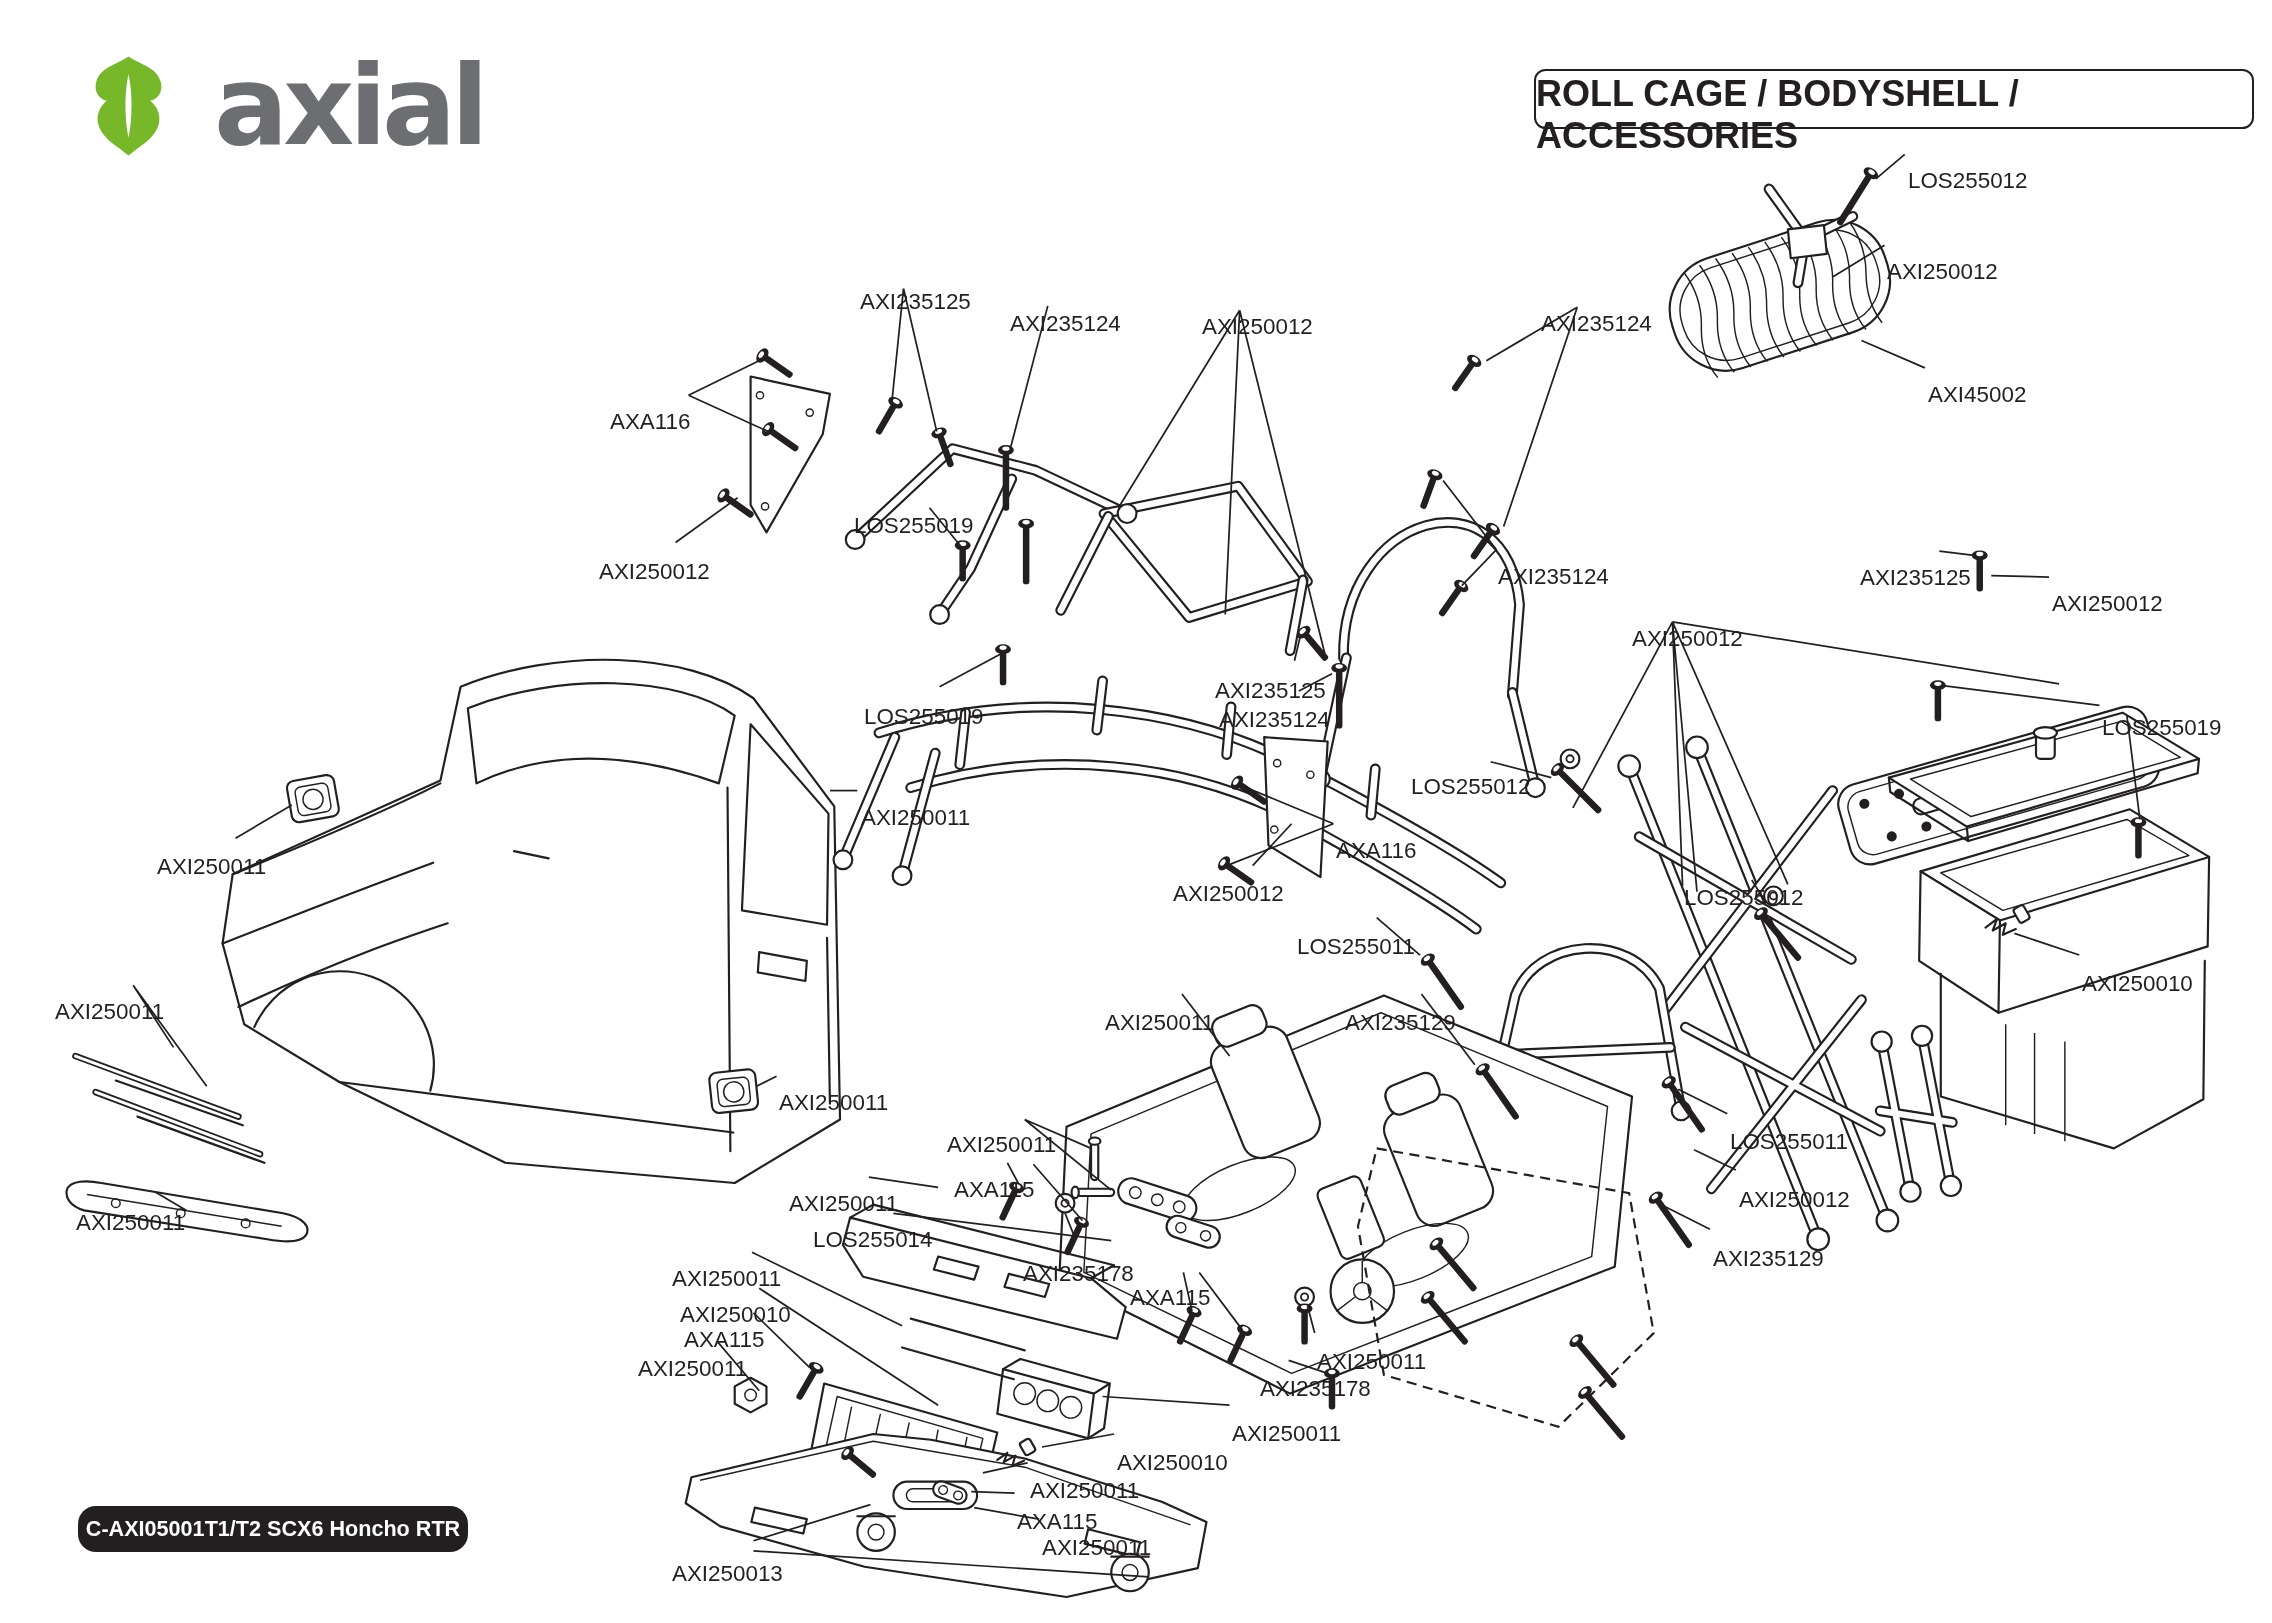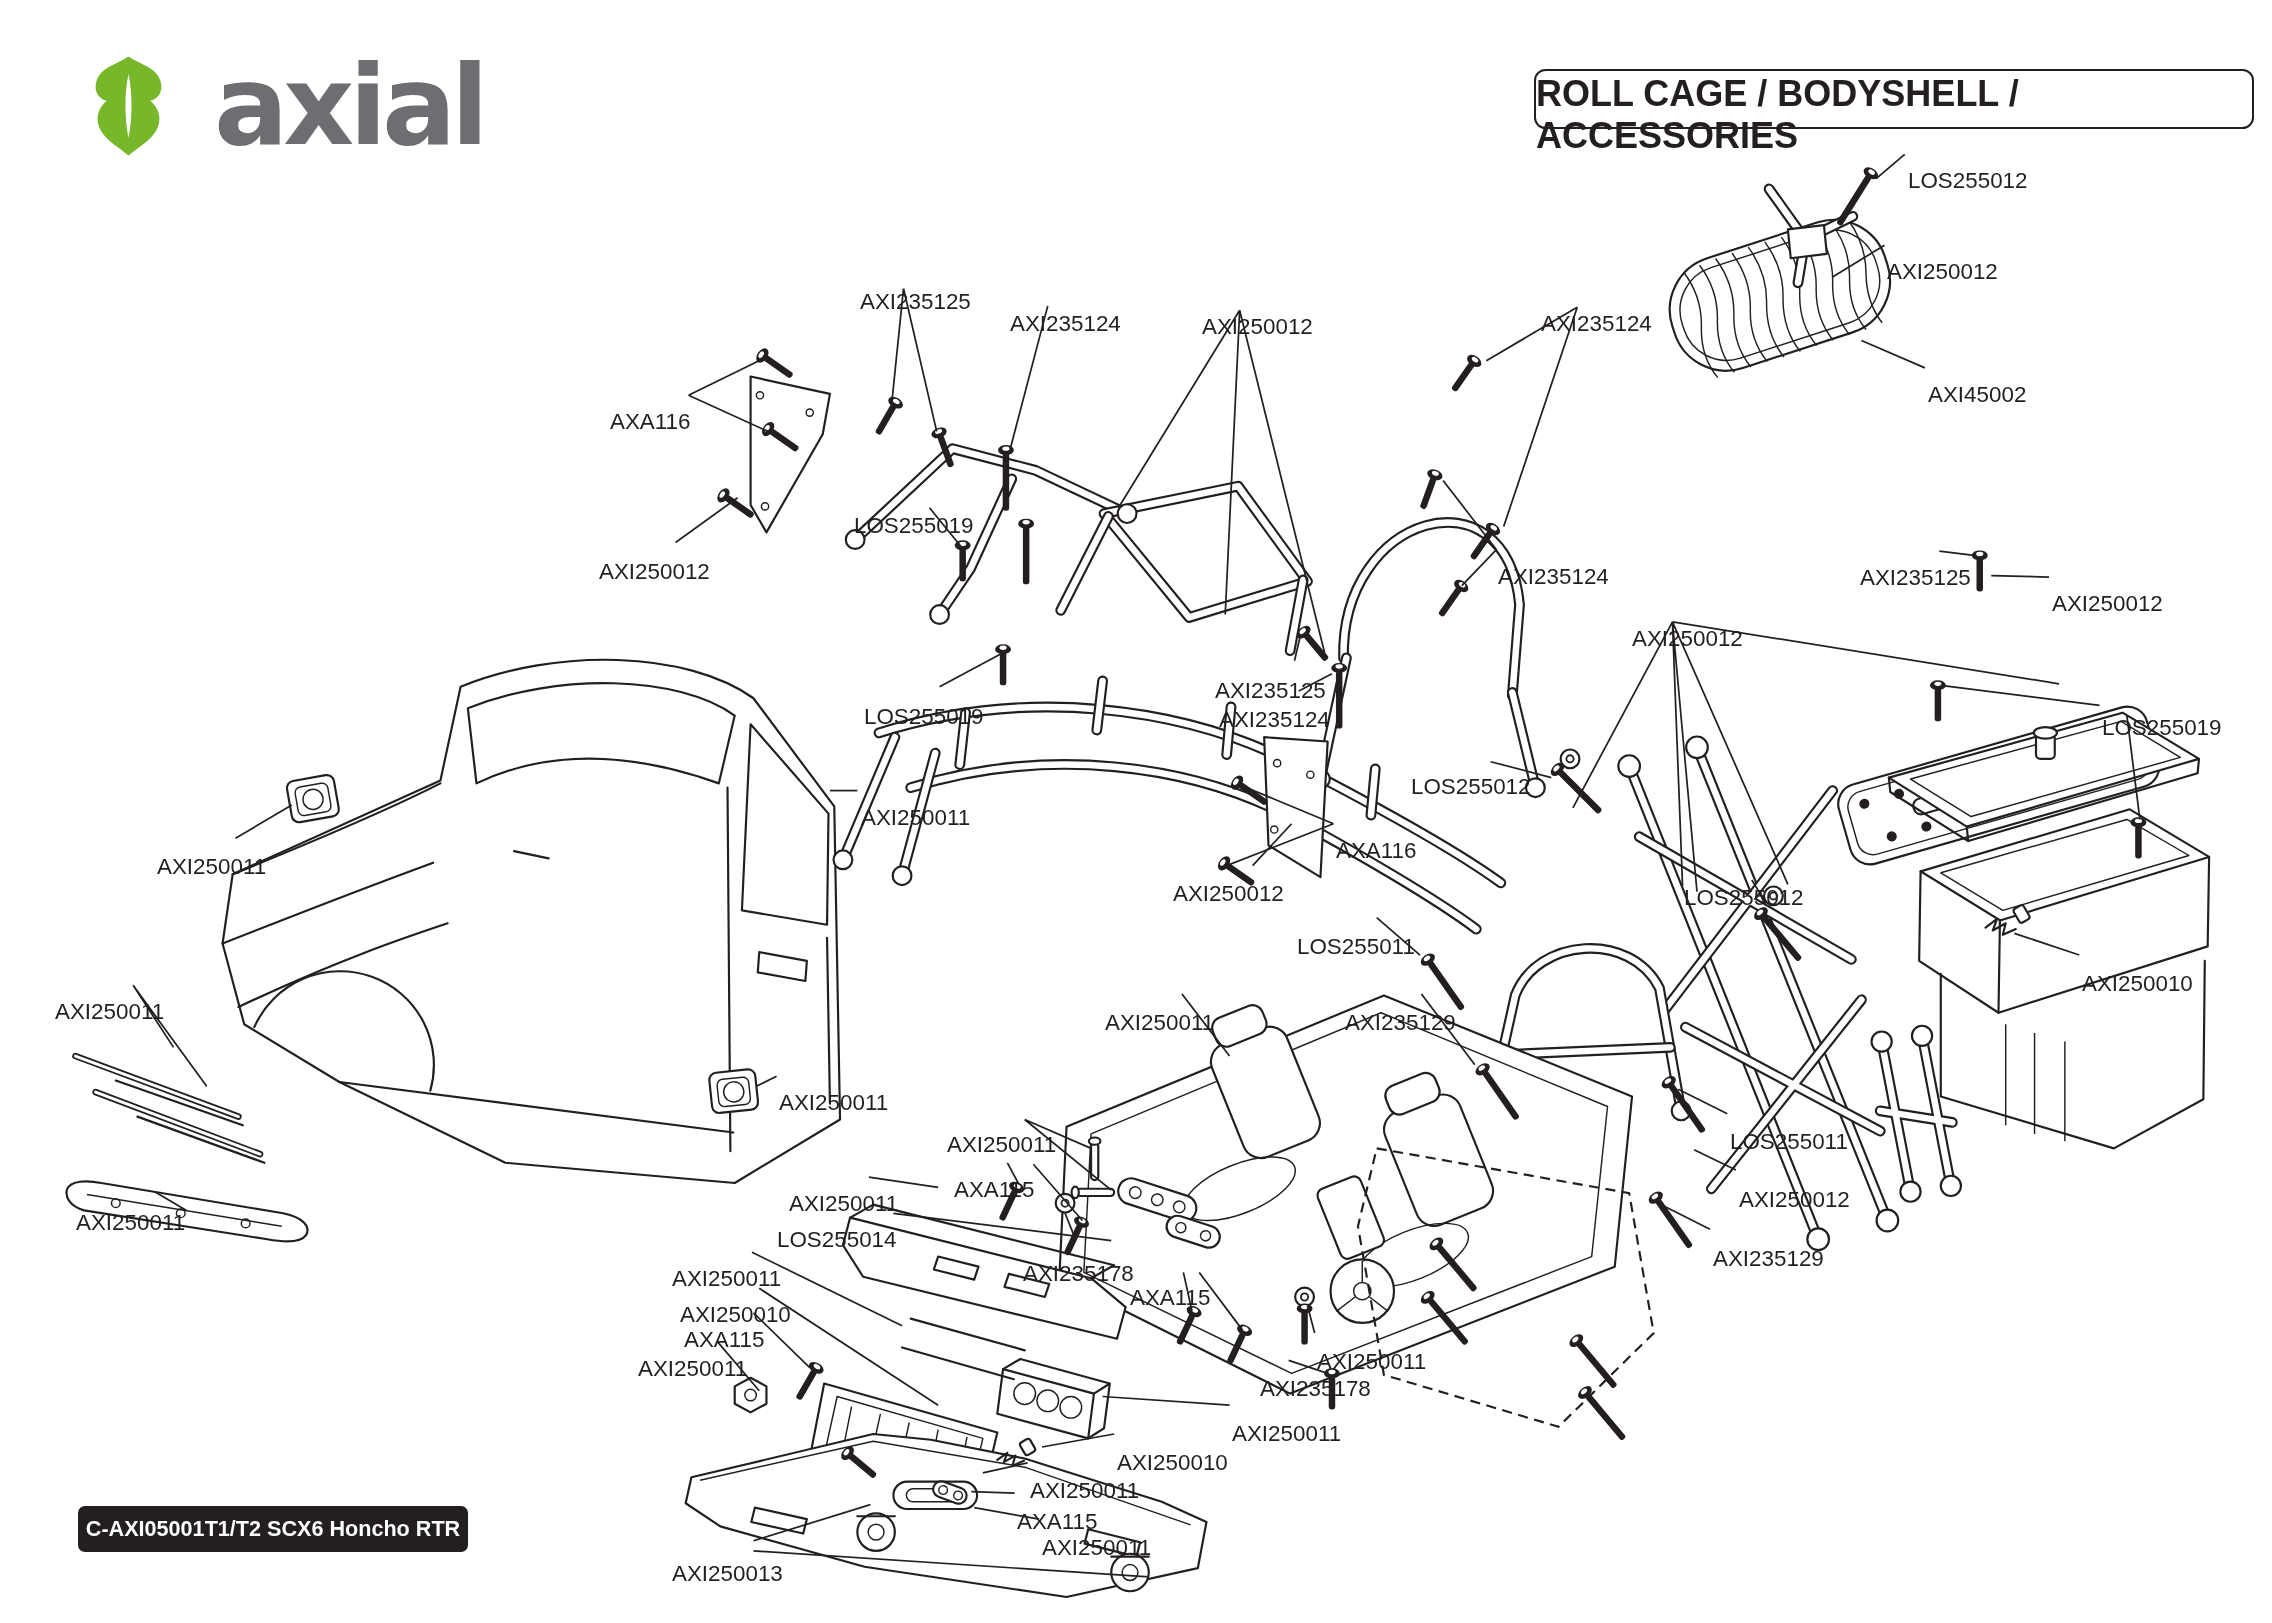--- a/index.html
+++ b/index.html
@@ -9,21 +9,21 @@
   
   .pl{position:absolute;font-size:22.4px;line-height:26px;letter-spacing:0;color:#231f20;white-space:nowrap;margin-top:24px;}
   
   .brand{position:absolute;left:85px;top:55px;display:flex;align-items:center;}
   .wordmark{font-size:110px;font-weight:bold;color:#6d6e71;letter-spacing:-5px;line-height:101px;margin-left:42px;
             font-family:"DejaVu Sans","Liberation Sans",sans-serif;}
   .titlebox{position:absolute;left:1534px;top:69px;width:716px;height:56px;border:2.9px solid #231f20;border-radius:11.5px;
             display:flex;align-items:center;justify-content:center;}
   .titlebox span{font-size:36px;font-weight:bold;letter-spacing:0px;margin-top:32px;}
   
-  .model{position:absolute;left:78px;top:1506px;width:390px;height:46px;background:#231f20;border-radius:7px;
+  .model{position:absolute;left:78px;top:1506px;width:390px;height:46px;background:#231f20;border-radius:18px;
          display:flex;align-items:center;justify-content:center;}
   .model span{color:#fff;font-size:21.6px;font-weight:bold;}
   
   .ln{fill:none;stroke:#231f20;stroke-width:3;stroke-linejoin:round;stroke-linecap:round;}
   .ln2{fill:none;stroke:#231f20;stroke-width:2;stroke-linejoin:round;}
   .lnf{fill:#fff;stroke:#231f20;stroke-width:3;stroke-linejoin:round;}
   .blk{fill:#231f20;stroke:none;}
   .ld{stroke:#231f20;stroke-width:2.4;fill:none;}
   .dash{fill:none;stroke:#231f20;stroke-width:3;stroke-dasharray:14 9;}
   .tubeO{fill:none;stroke:#231f20;stroke-width:15;stroke-linecap:round;stroke-linejoin:round;}
@@ -471,21 +471,21 @@
   <div class="pl" style="left:861px;top:781px">AXI250011</div>
   <div class="pl" style="left:779px;top:1066px">AXI250011</div>
   <div class="pl" style="left:1105px;top:986px">AXI250011</div>
   <div class="pl" style="left:1345px;top:986px">AXI235129</div>
   <div class="pl" style="left:1730px;top:1105px">LOS255011</div>
   <div class="pl" style="left:1739px;top:1163px">AXI250012</div>
   <div class="pl" style="left:1713px;top:1222px">AXI235129</div>
   <div class="pl" style="left:947px;top:1108px">AXI250011</div>
   <div class="pl" style="left:954px;top:1153px">AXA115</div>
   <div class="pl" style="left:789px;top:1167px">AXI250011</div>
-  <div class="pl" style="left:777px;top:1203px">LOS255014</div>
+  <div class="pl" style="left:813px;top:1203px">LOS255014</div>
   <div class="pl" style="left:672px;top:1242px">AXI250011</div>
   <div class="pl" style="left:680px;top:1278px">AXI250010</div>
   <div class="pl" style="left:684px;top:1303px">AXA115</div>
   <div class="pl" style="left:638px;top:1332px">AXI250011</div>
   <div class="pl" style="left:1023px;top:1237px">AXI235178</div>
   <div class="pl" style="left:1130px;top:1261px">AXA115</div>
   <div class="pl" style="left:1317px;top:1325px">AXI250011</div>
   <div class="pl" style="left:1260px;top:1352px">AXI235178</div>
   <div class="pl" style="left:1232px;top:1397px">AXI250011</div>
   <div class="pl" style="left:1117px;top:1426px">AXI250010</div>

